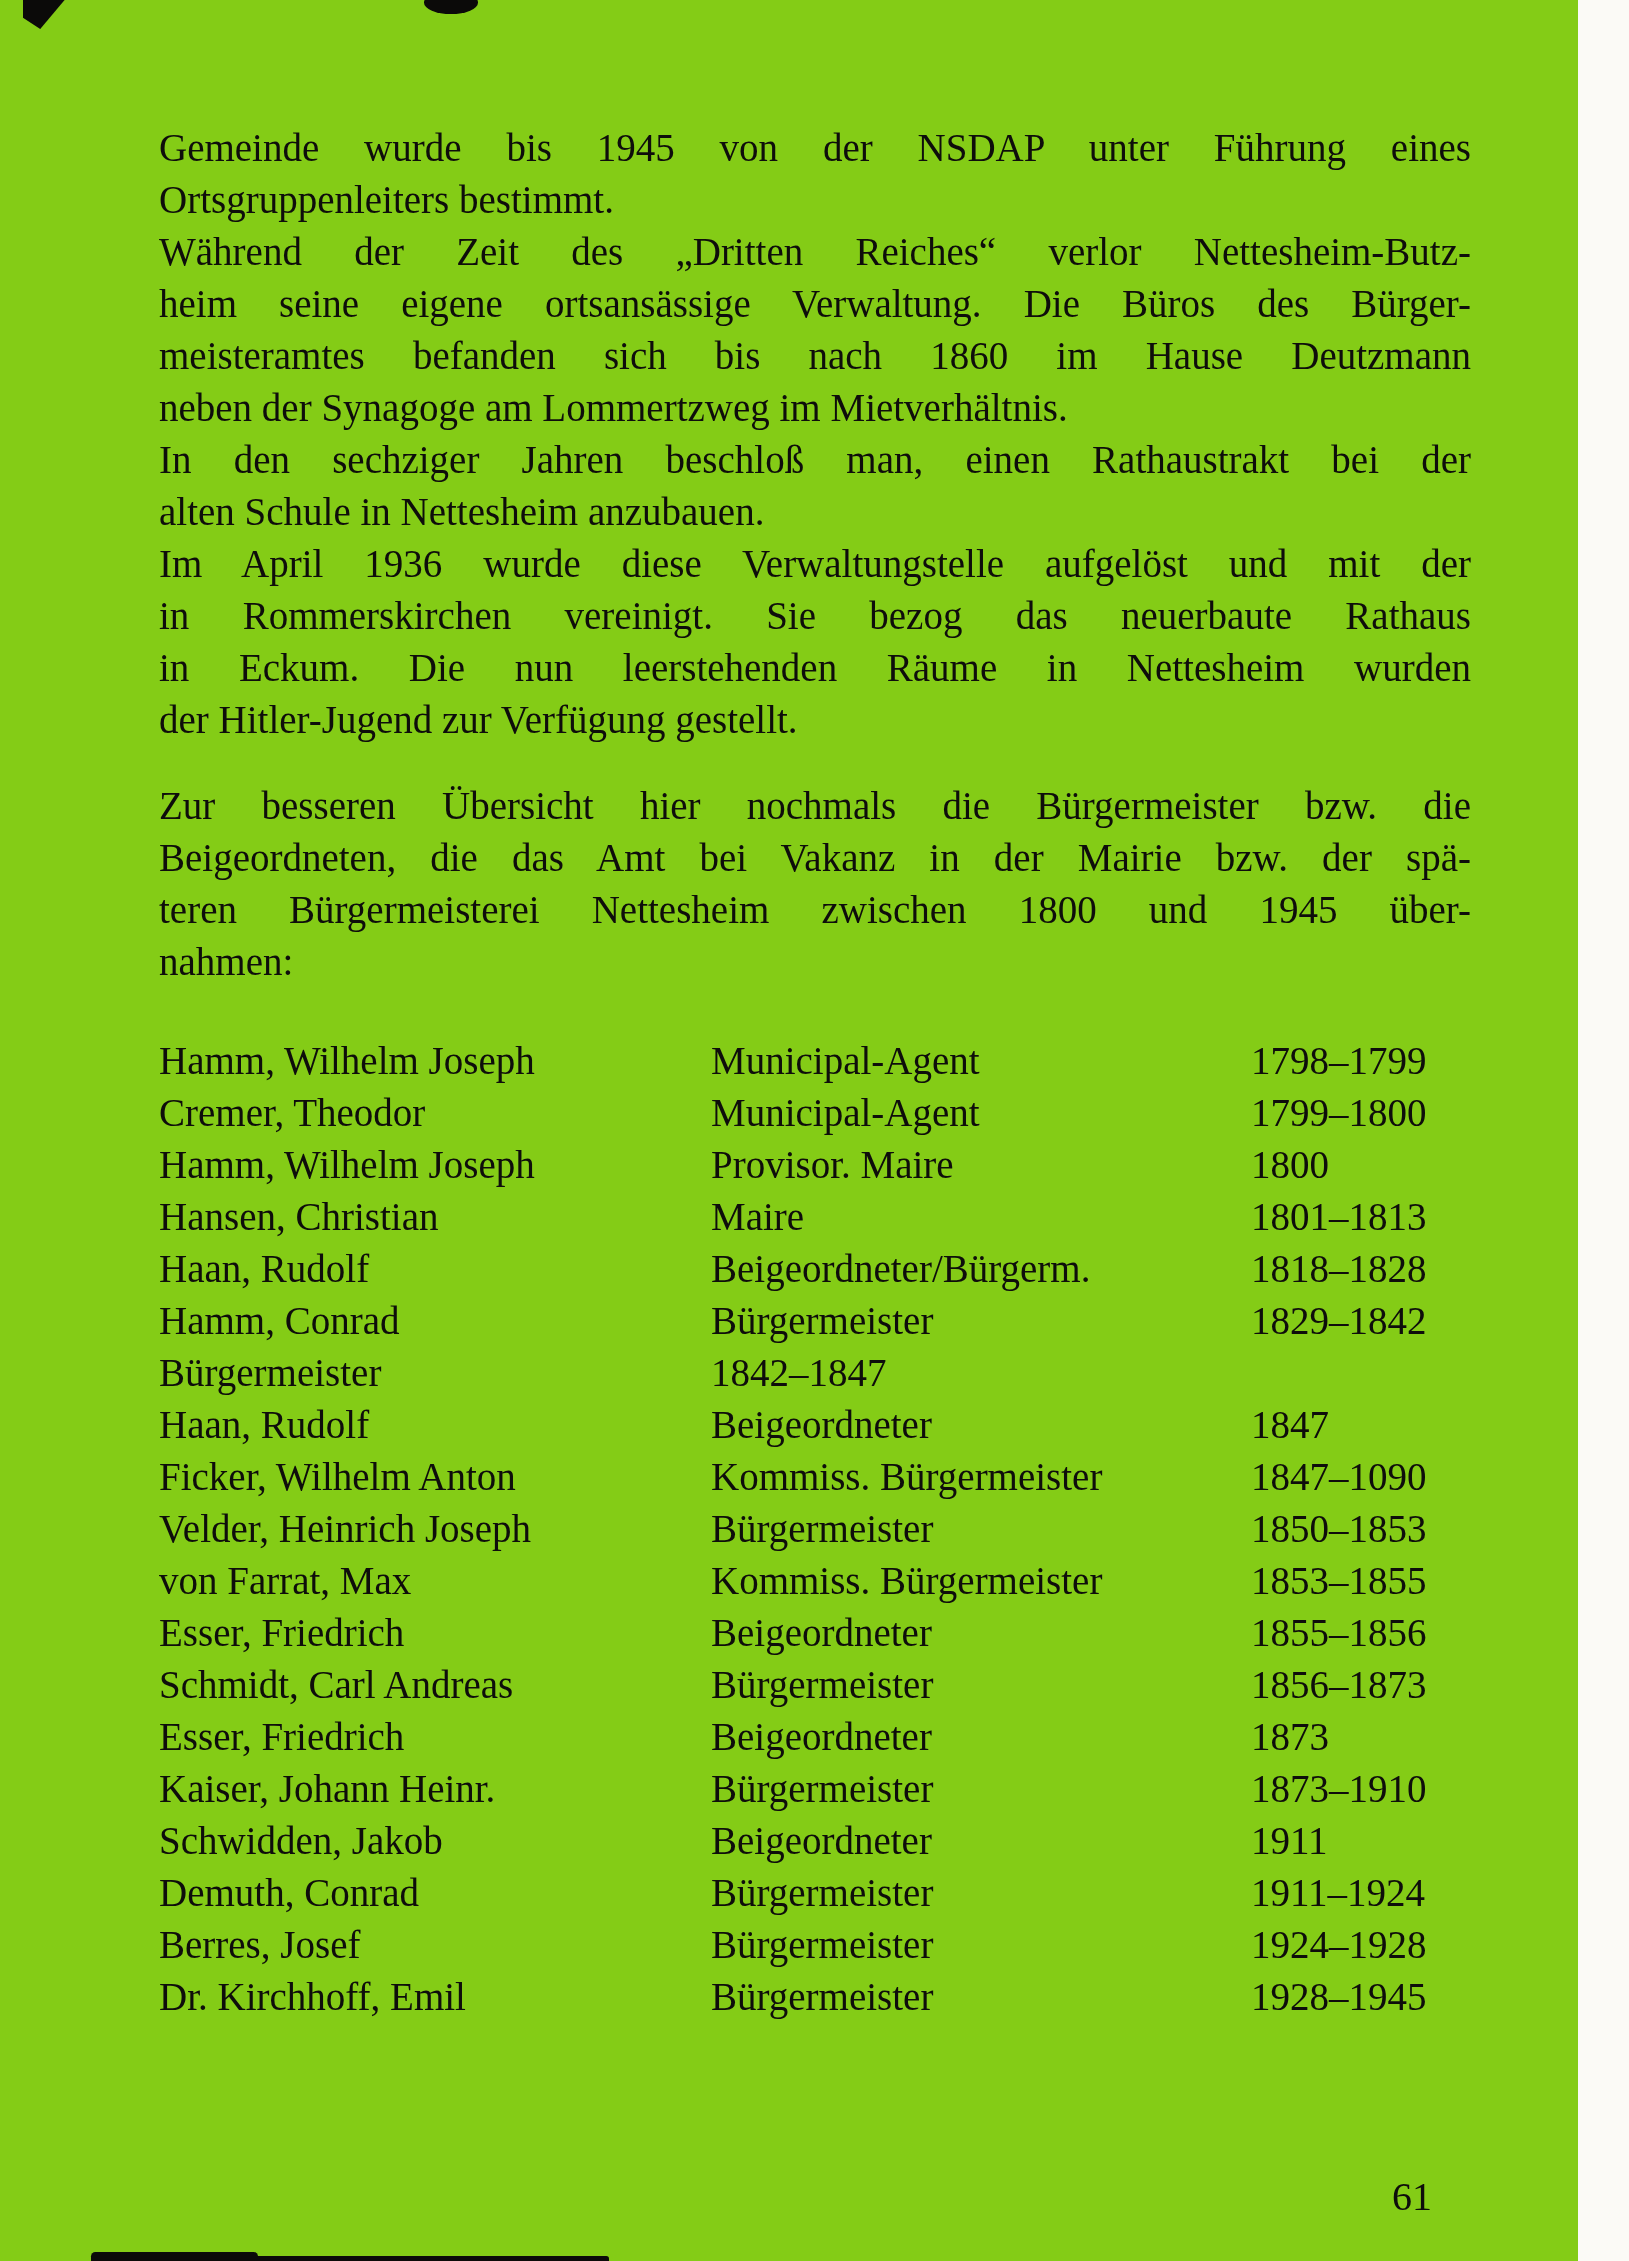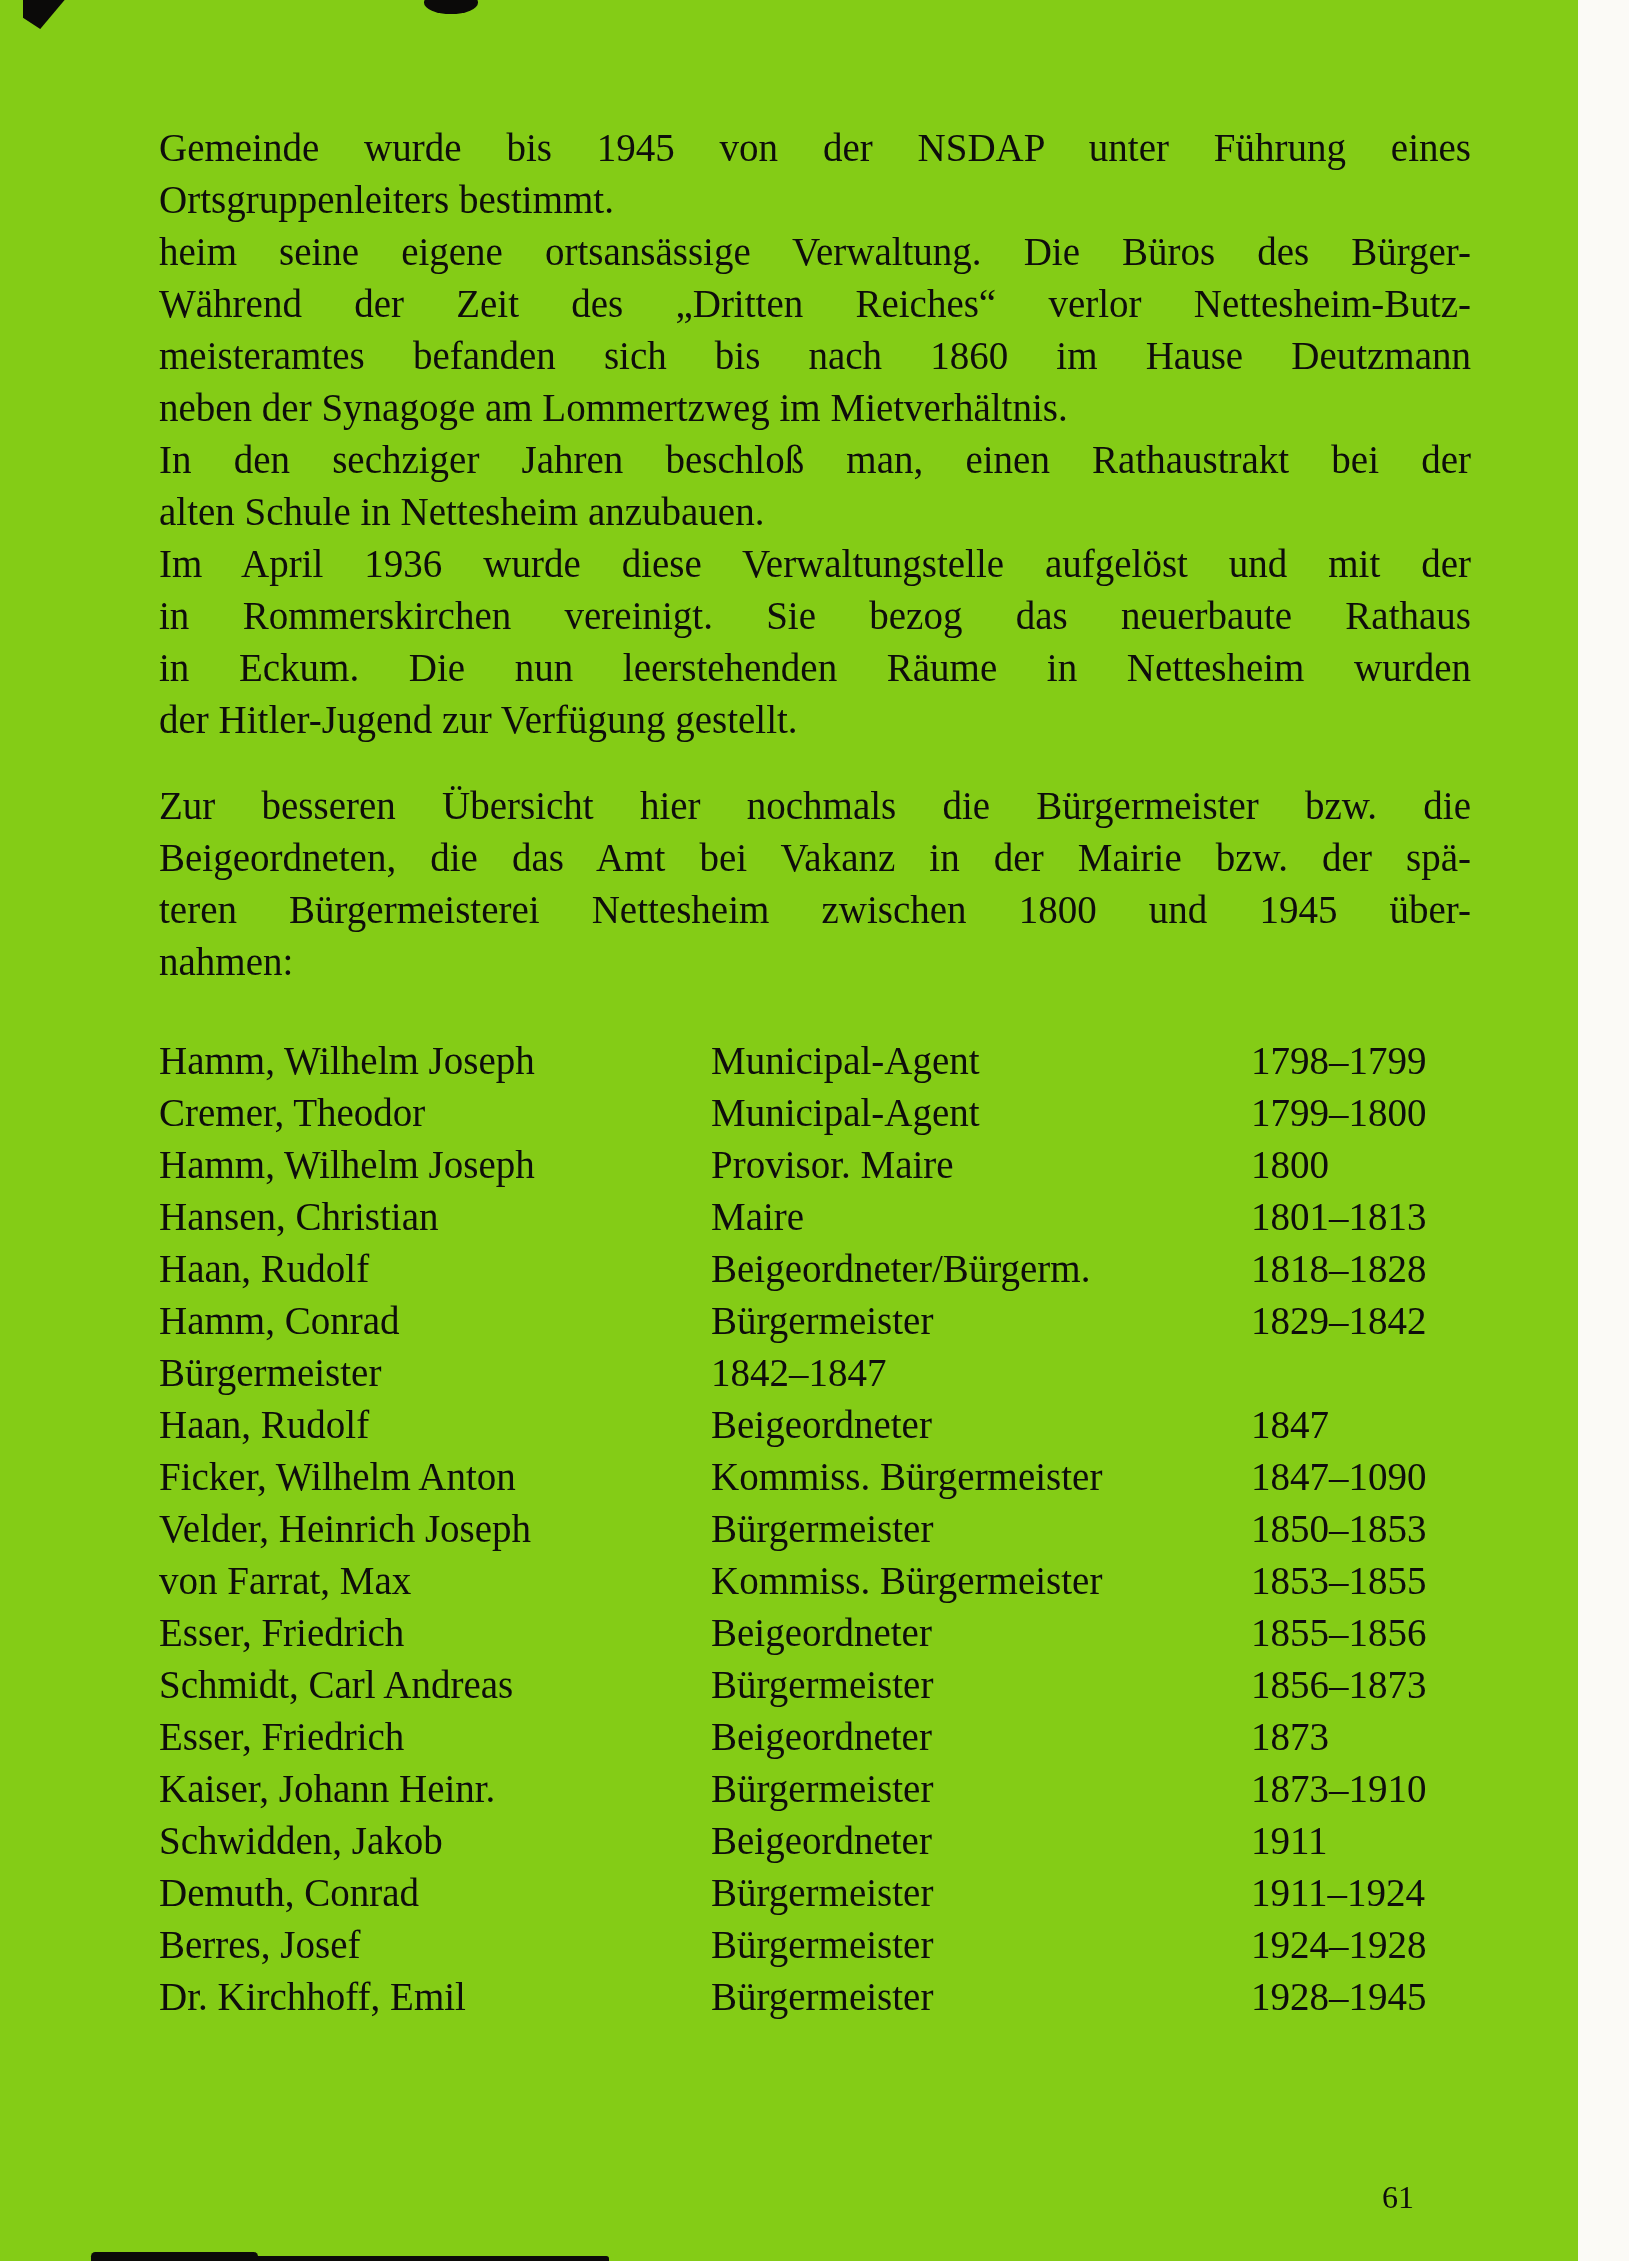--- a/index.html
+++ b/index.html
@@ -49,22 +49,22 @@
     display: grid;
     grid-template-columns: 552px 540px 1fr;
     align-items: baseline;
   }
 
   .cell { white-space: nowrap; }
 
   .pageno {
     position: absolute;
     top: 2171px;
-    right: 164px;
-    font-size: 32px;
+    right: 146px;
+    font-size: 40px;
     line-height: 52px;
     color: #0e0d0b;
   }
 
   
   .artifact { position: absolute; background: #0b0a09; }
   #art-top-left-wedge {
     left: 22.6px; top: 0; width: 42px; height: 29px;
     clip-path: polygon(0 0, 100% 0, 42% 100%, 0 60%);
   }
@@ -86,22 +86,22 @@
 
 <div class="page">
 
   <div class="content">
     <div id="paragraphs">
         <div class="para">
           <div class="line fill">Gemeinde wurde bis 1945 von der NSDAP unter Führung eines</div>
           <div class="line">Ortsgruppenleiters bestimmt.</div>
         </div>
         <div class="para">
+          <div class="line fill">Während der Zeit des „Dritten Reiches“ verlor Nettesheim-Butz-</div>
           <div class="line fill">heim seine eigene ortsansässige Verwaltung. Die Büros des Bürger-</div>
-          <div class="line fill">Während der Zeit des „Dritten Reiches“ verlor Nettesheim-Butz-</div>
           <div class="line fill">meisteramtes befanden sich bis nach 1860 im Hause Deutzmann</div>
           <div class="line">neben der Synagoge am Lommertzweg im Mietverhältnis.</div>
         </div>
         <div class="para">
           <div class="line fill">In den sechziger Jahren beschloß man, einen Rathaustrakt bei der</div>
           <div class="line">alten Schule in Nettesheim anzubauen.</div>
         </div>
         <div class="para">
           <div class="line fill">Im April 1936 wurde diese Verwaltungstelle aufgelöst und mit der</div>
           <div class="line fill">in Rommerskirchen vereinigt. Sie bezog das neuerbaute Rathaus</div>

